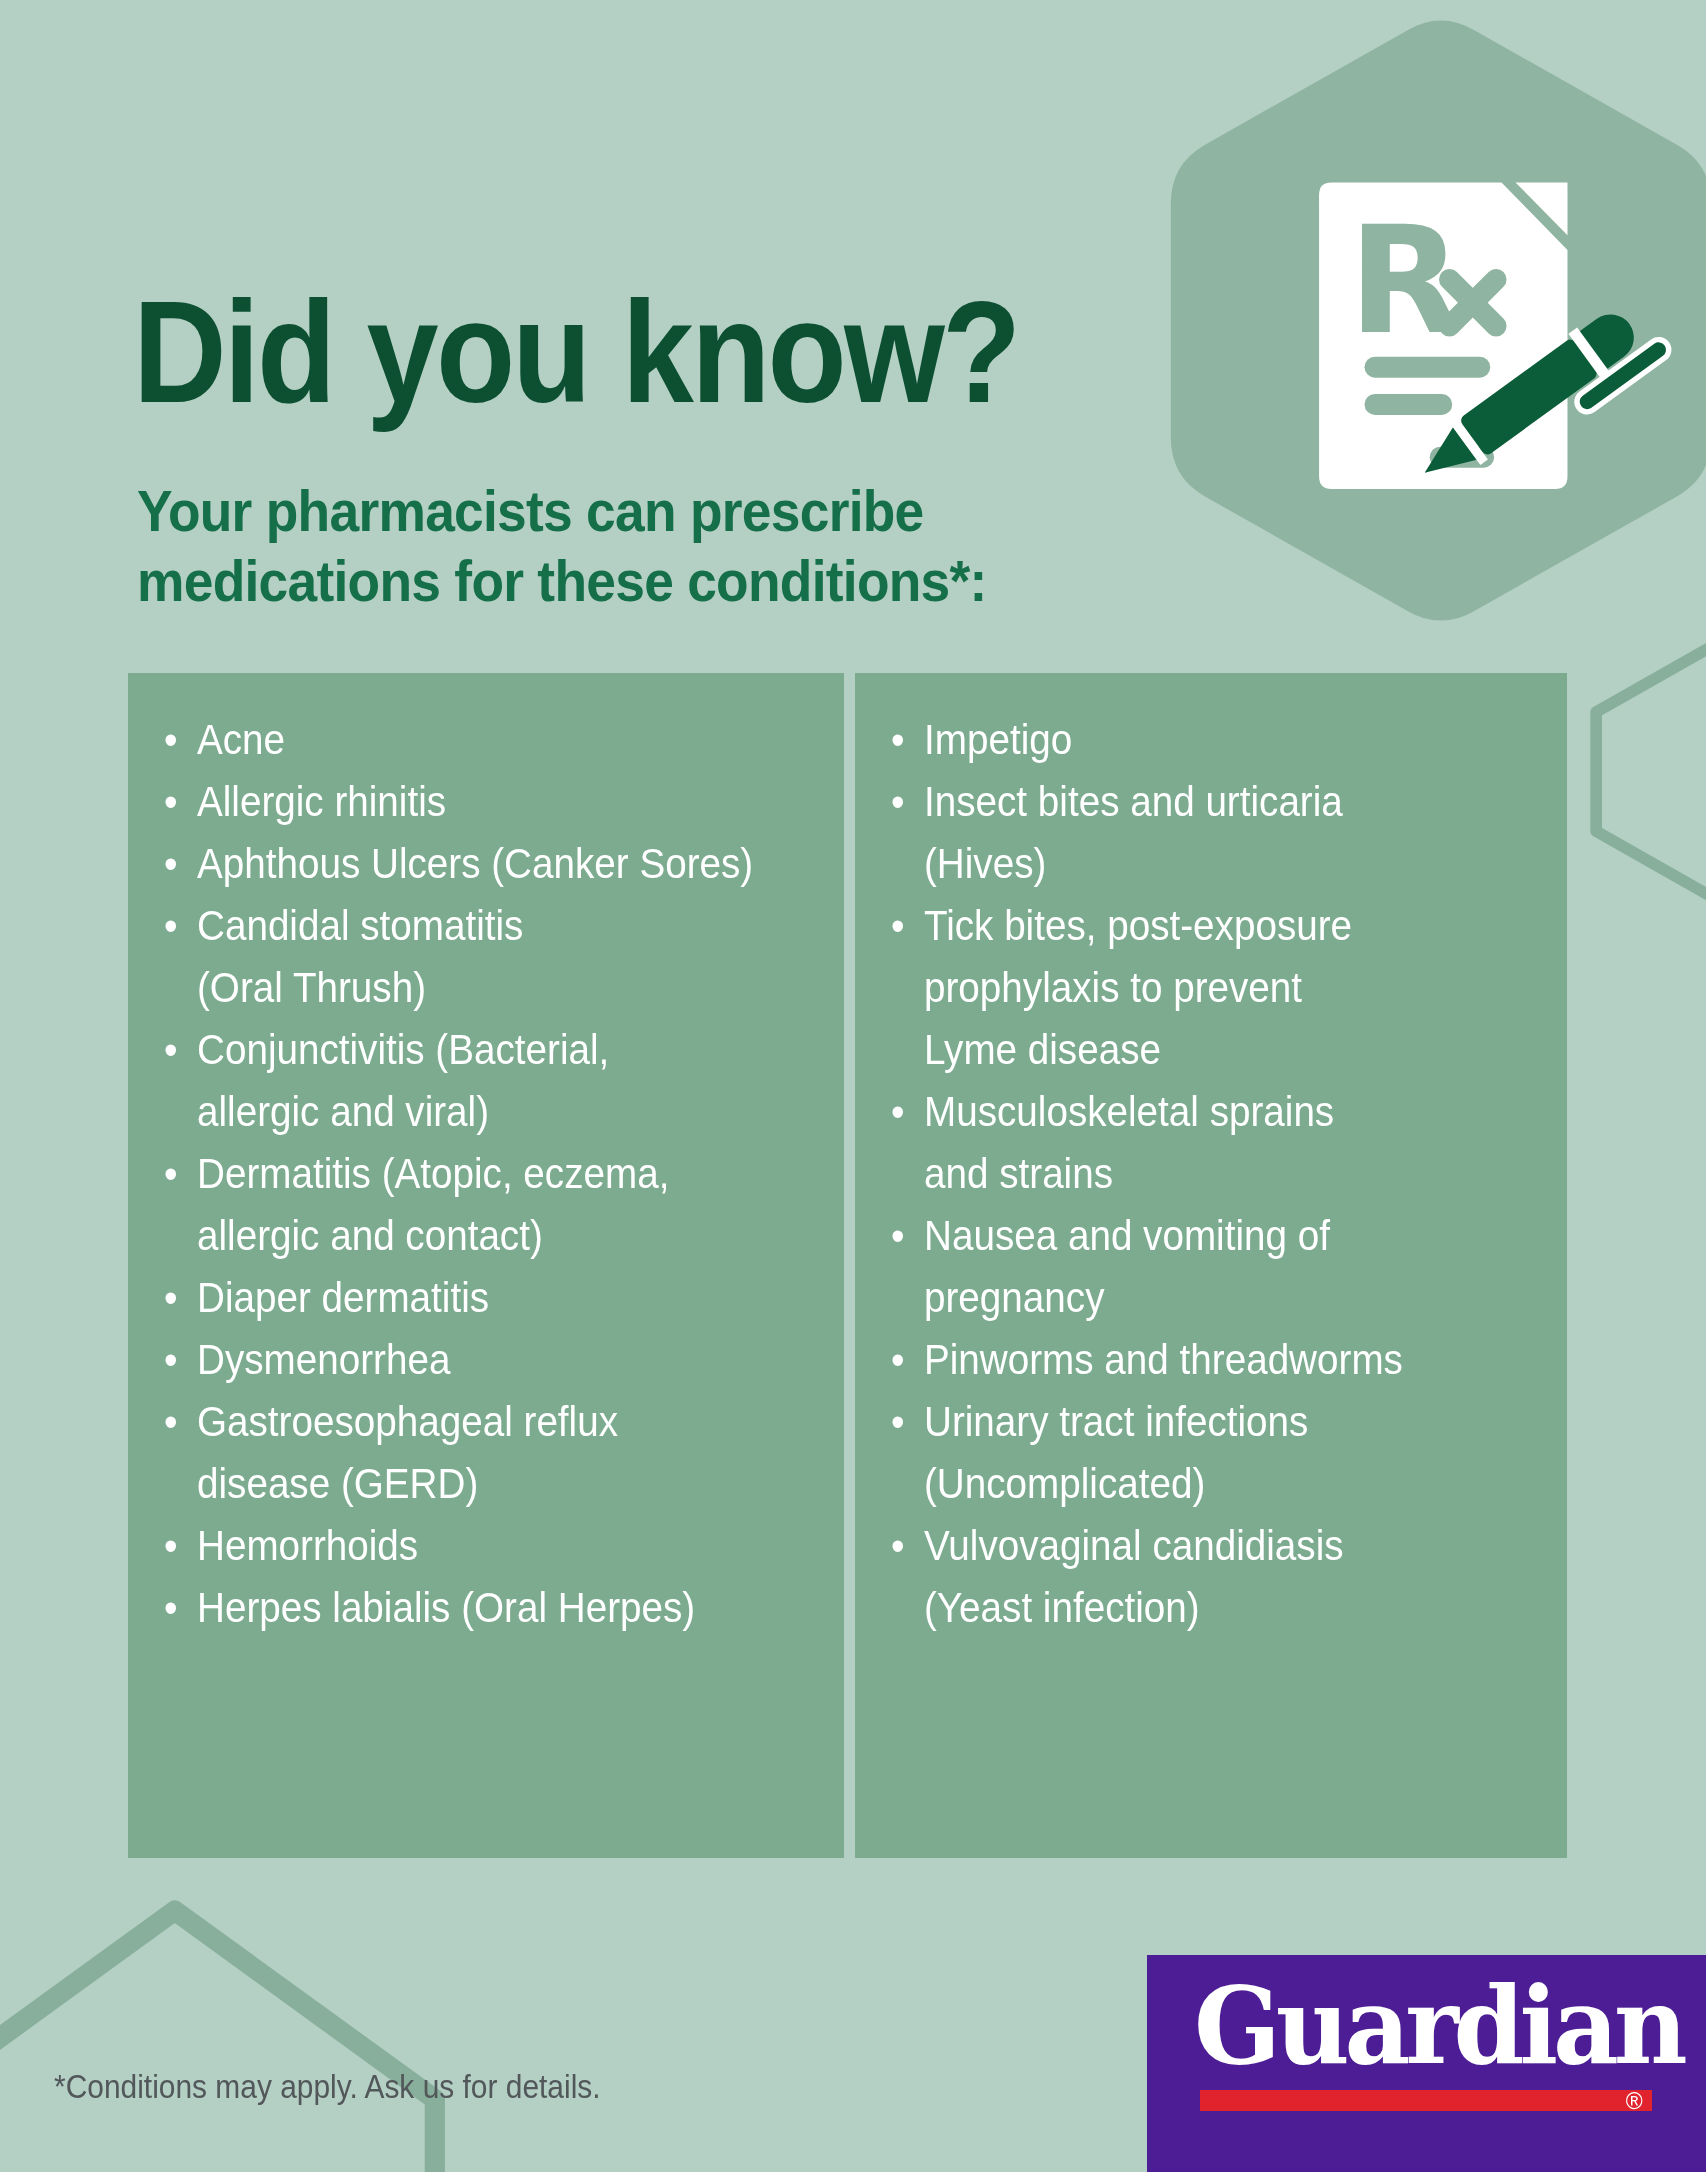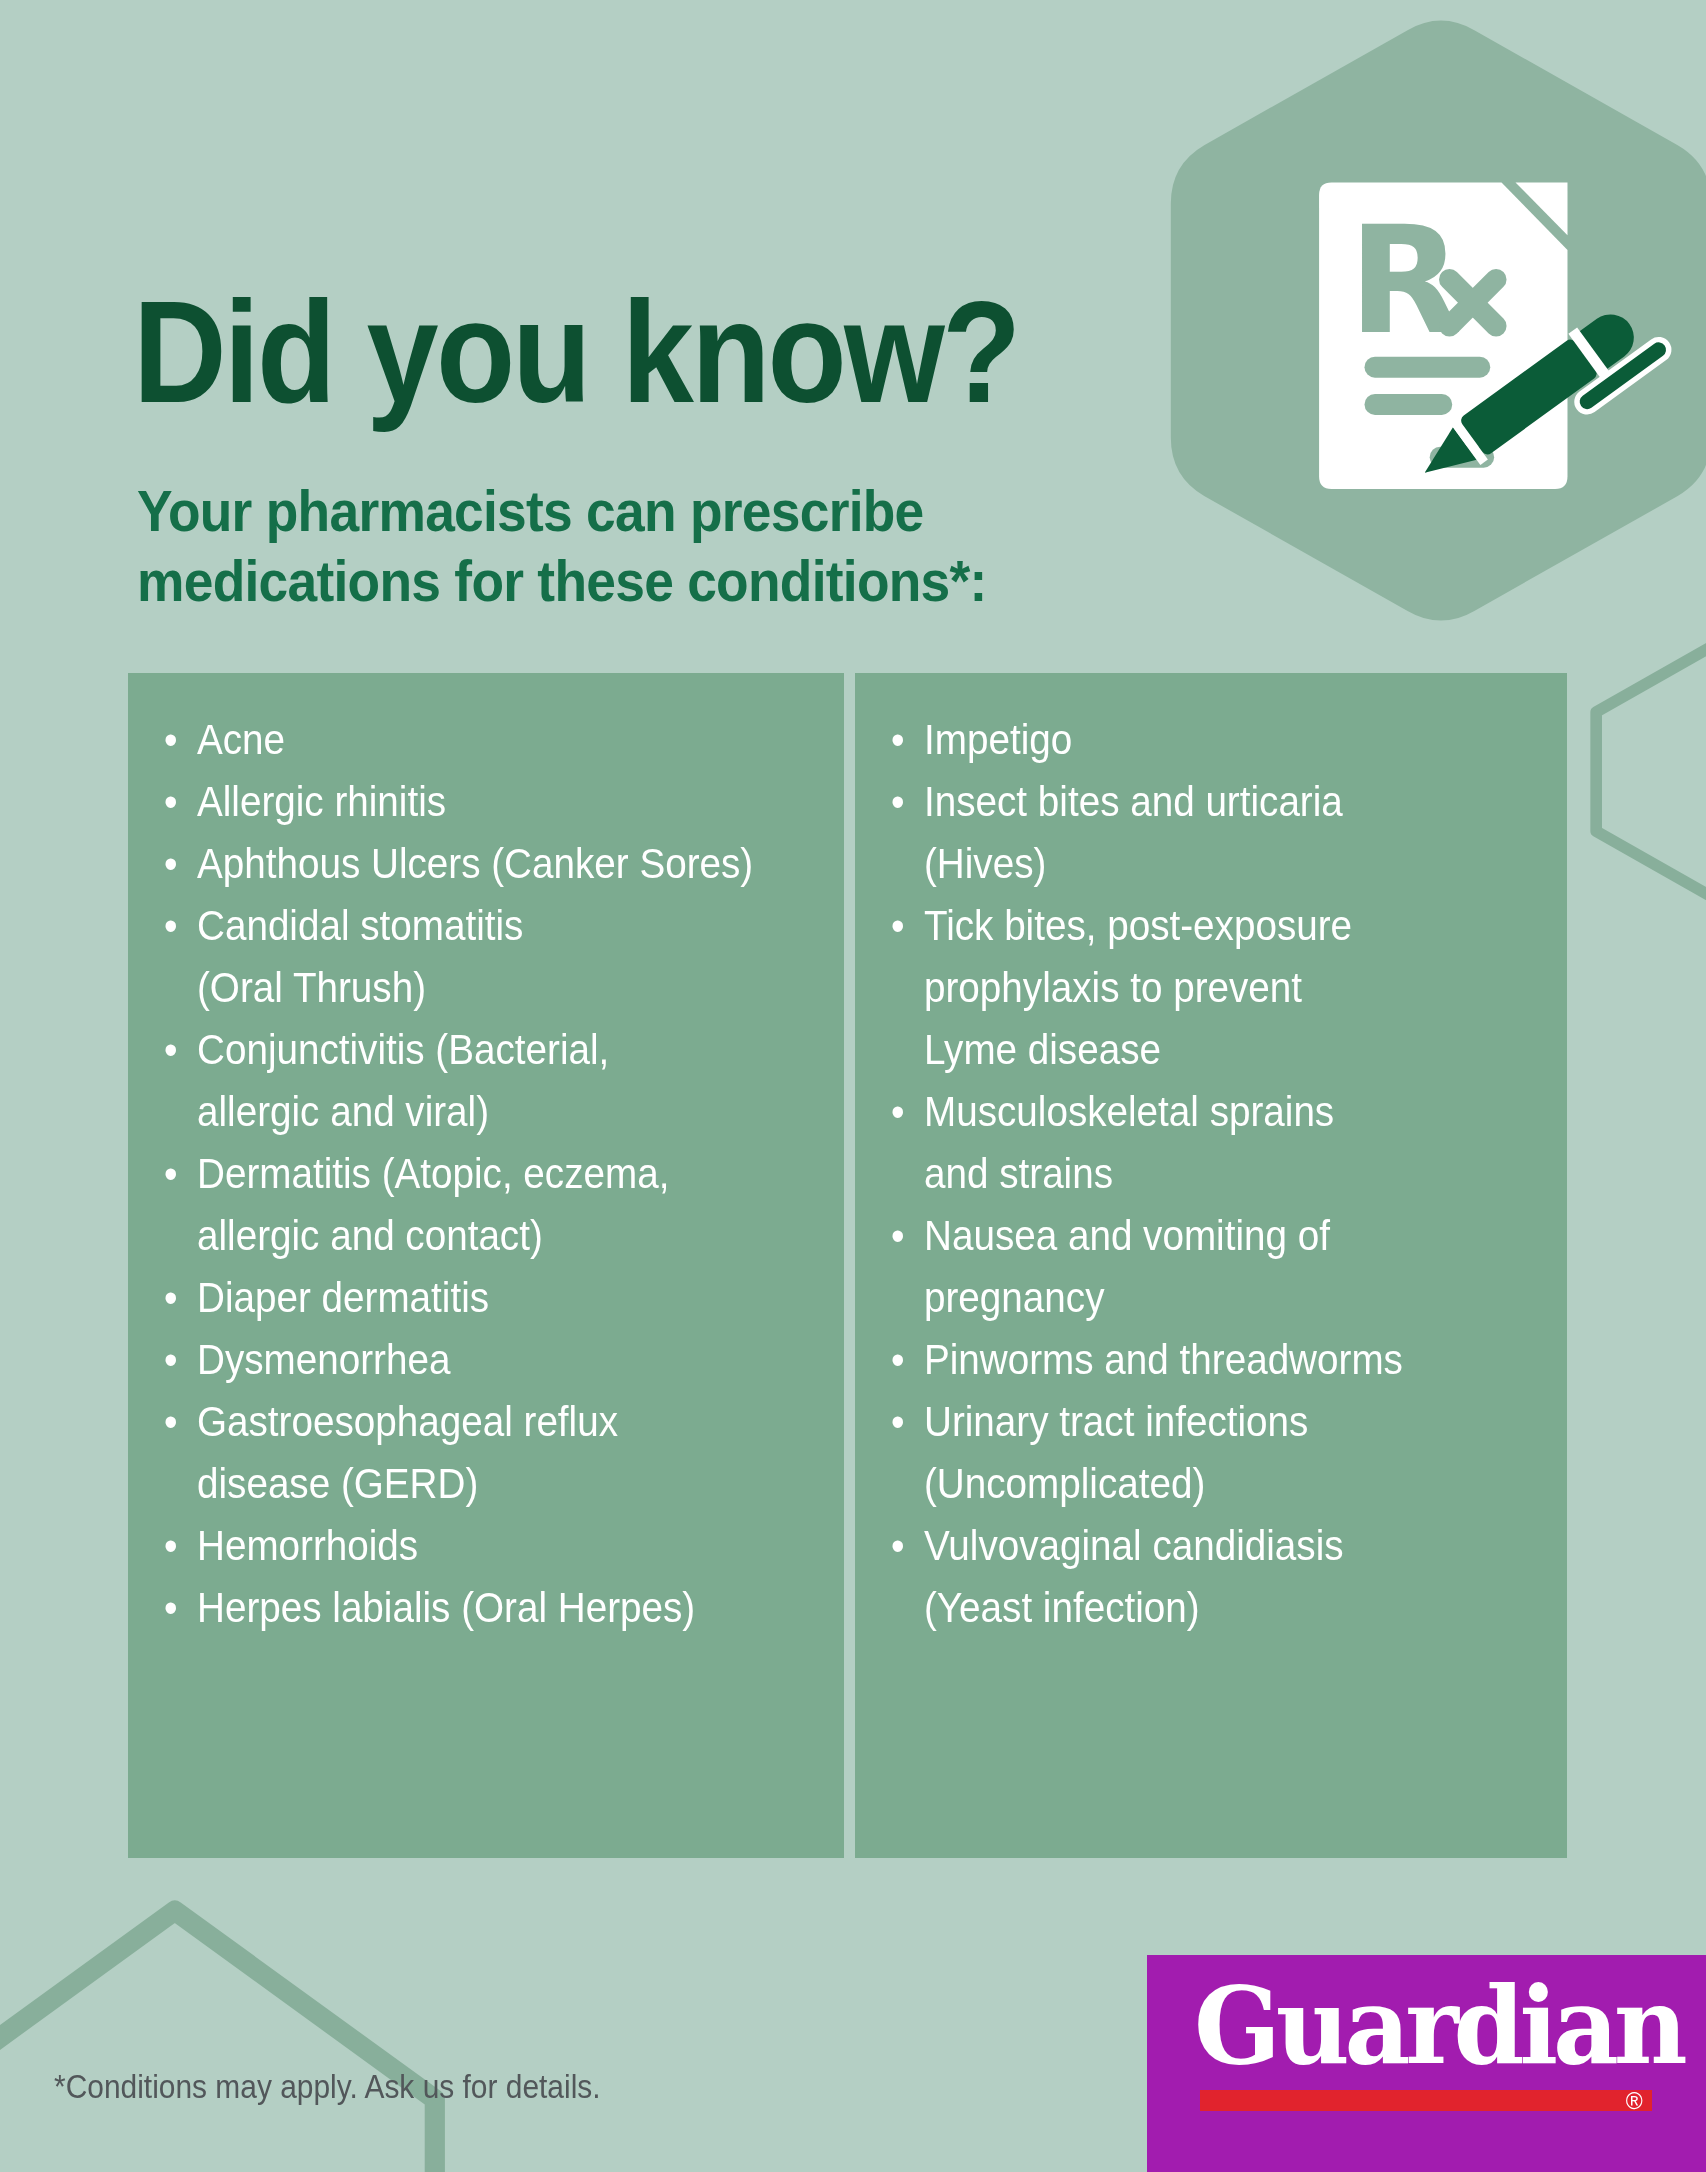--- a/index.html
+++ b/index.html
@@ -54,21 +54,21 @@
   .footnote {
     position: absolute; left: 54px; top: 2067px;
     font-size: 34px; color: #52575a; letter-spacing: 0px;
     transform: scaleX(0.88); transform-origin: 0 0;
     white-space: nowrap;
   }
 
   .brand-block {
     position: absolute; left: 1147px; top: 1955px;
     width: 559px; height: 217px;
-    background: #a21caf;
+    background: #4c1d95;
   }
   .brand-wordmark {
     position: absolute; left: 47px; top: 17px;
     font-family: "DejaVu Serif", serif; font-weight: bold;
     font-size: 107px; line-height: 1; letter-spacing: -5.4px;
     color: #ffffff; white-space: nowrap;
     transform: scaleX(0.95); transform-origin: 0 0;
   }
   .brand-bar {
     position: absolute; left: 53px; top: 135px;

